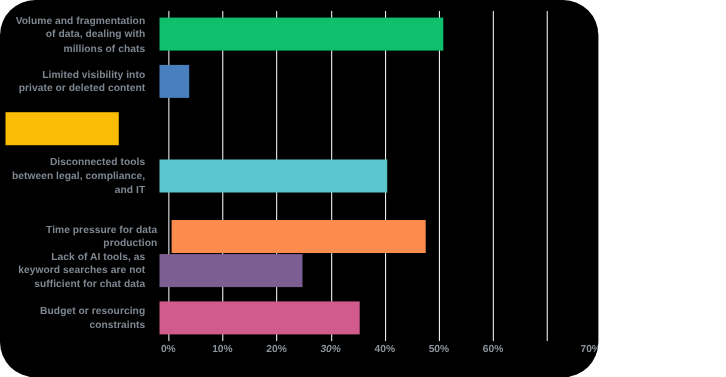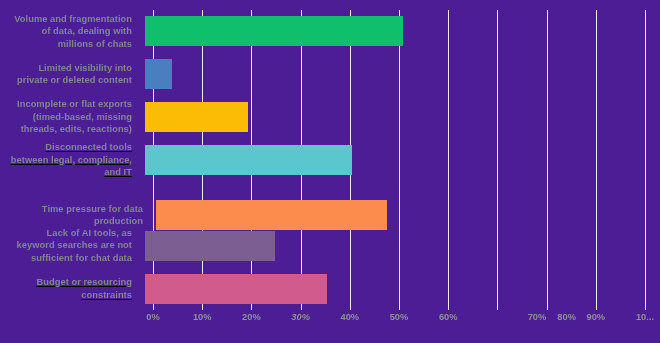--- a/index.html
+++ b/index.html
@@ -6,25 +6,26 @@
     margin: 0;
     padding: 0;
     background: #ffffff;
   }
   body {
     font-family: "Liberation Sans", sans-serif;
     -webkit-font-smoothing: antialiased;
   }
   #chart-root {
     position: relative;
-    width: 660px;
+    width: 544px;
     height: 343px;
-    background: #4c1d95;
+    background: #000000;
     overflow: hidden;
     box-sizing: border-box;
+    border-radius: 32px;
   }
 
   
   
   .plot-area {
     position: absolute;
     left: 153px;
     top: 10px;
     width: 492px;
     height: 300px;
@@ -140,23 +141,20 @@
         </div>
       </div>
       <div class="row" style="top: 42.8571px; height: 42.8571px;">
         <div class="row-label">Limited visibility into
 private or deleted content</div>
         <div class="bar-track">
           <div class="bar" title="5.5%" style="width: 27.06px; height: 30px; background: rgb(74, 127, 191);"></div>
         </div>
       </div>
       <div class="row" style="top: 85.7143px; height: 42.8571px;">
-        <div class="row-label">Incomplete or flat exports
-(timed-based, missing
-threads, edits, reactions)</div>
         <div class="bar-track">
           <div class="bar" title="21%" style="width: 103.32px; height: 30px; background: rgb(251, 188, 5);"></div>
         </div>
       </div>
       <div class="row" style="top: 128.571px; height: 42.8571px; text-decoration: underline;">
         <div class="row-label">Disconnected tools
 between legal, compliance,
 and IT</div>
         <div class="bar-track">
           <div class="bar" title="42%" style="width: 206.64px; height: 30px; background: rgb(92, 198, 206);"></div>

